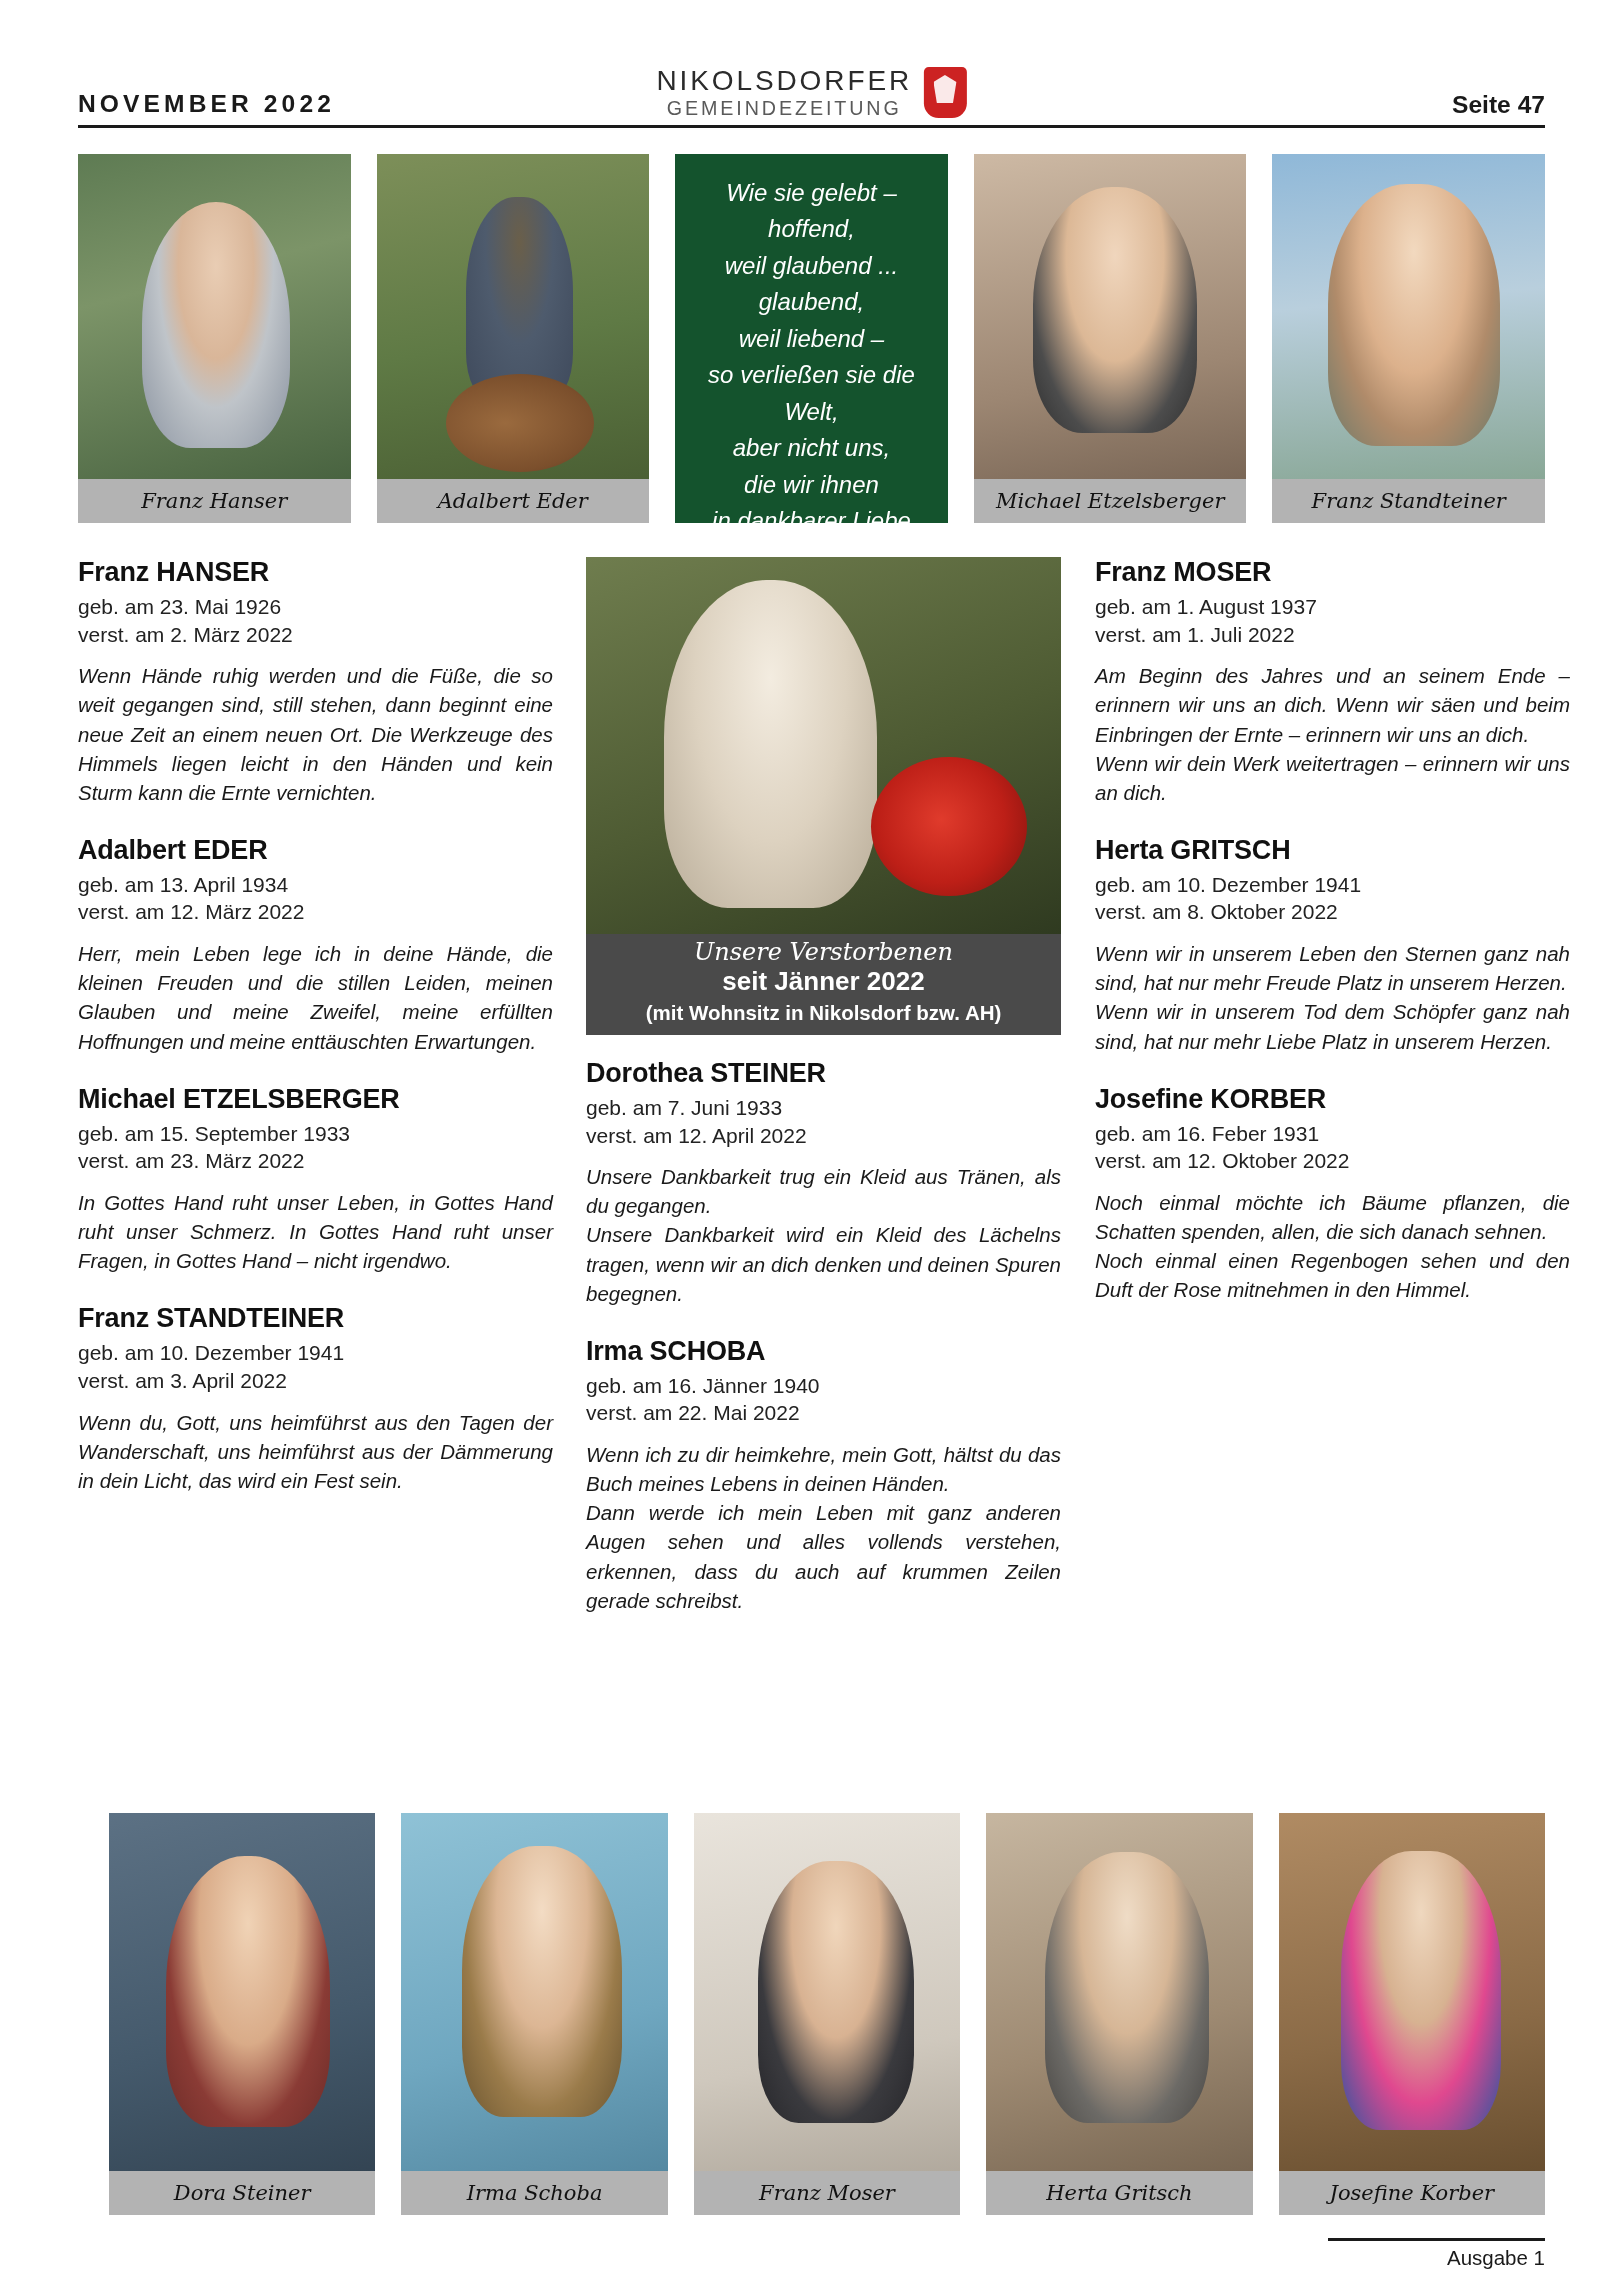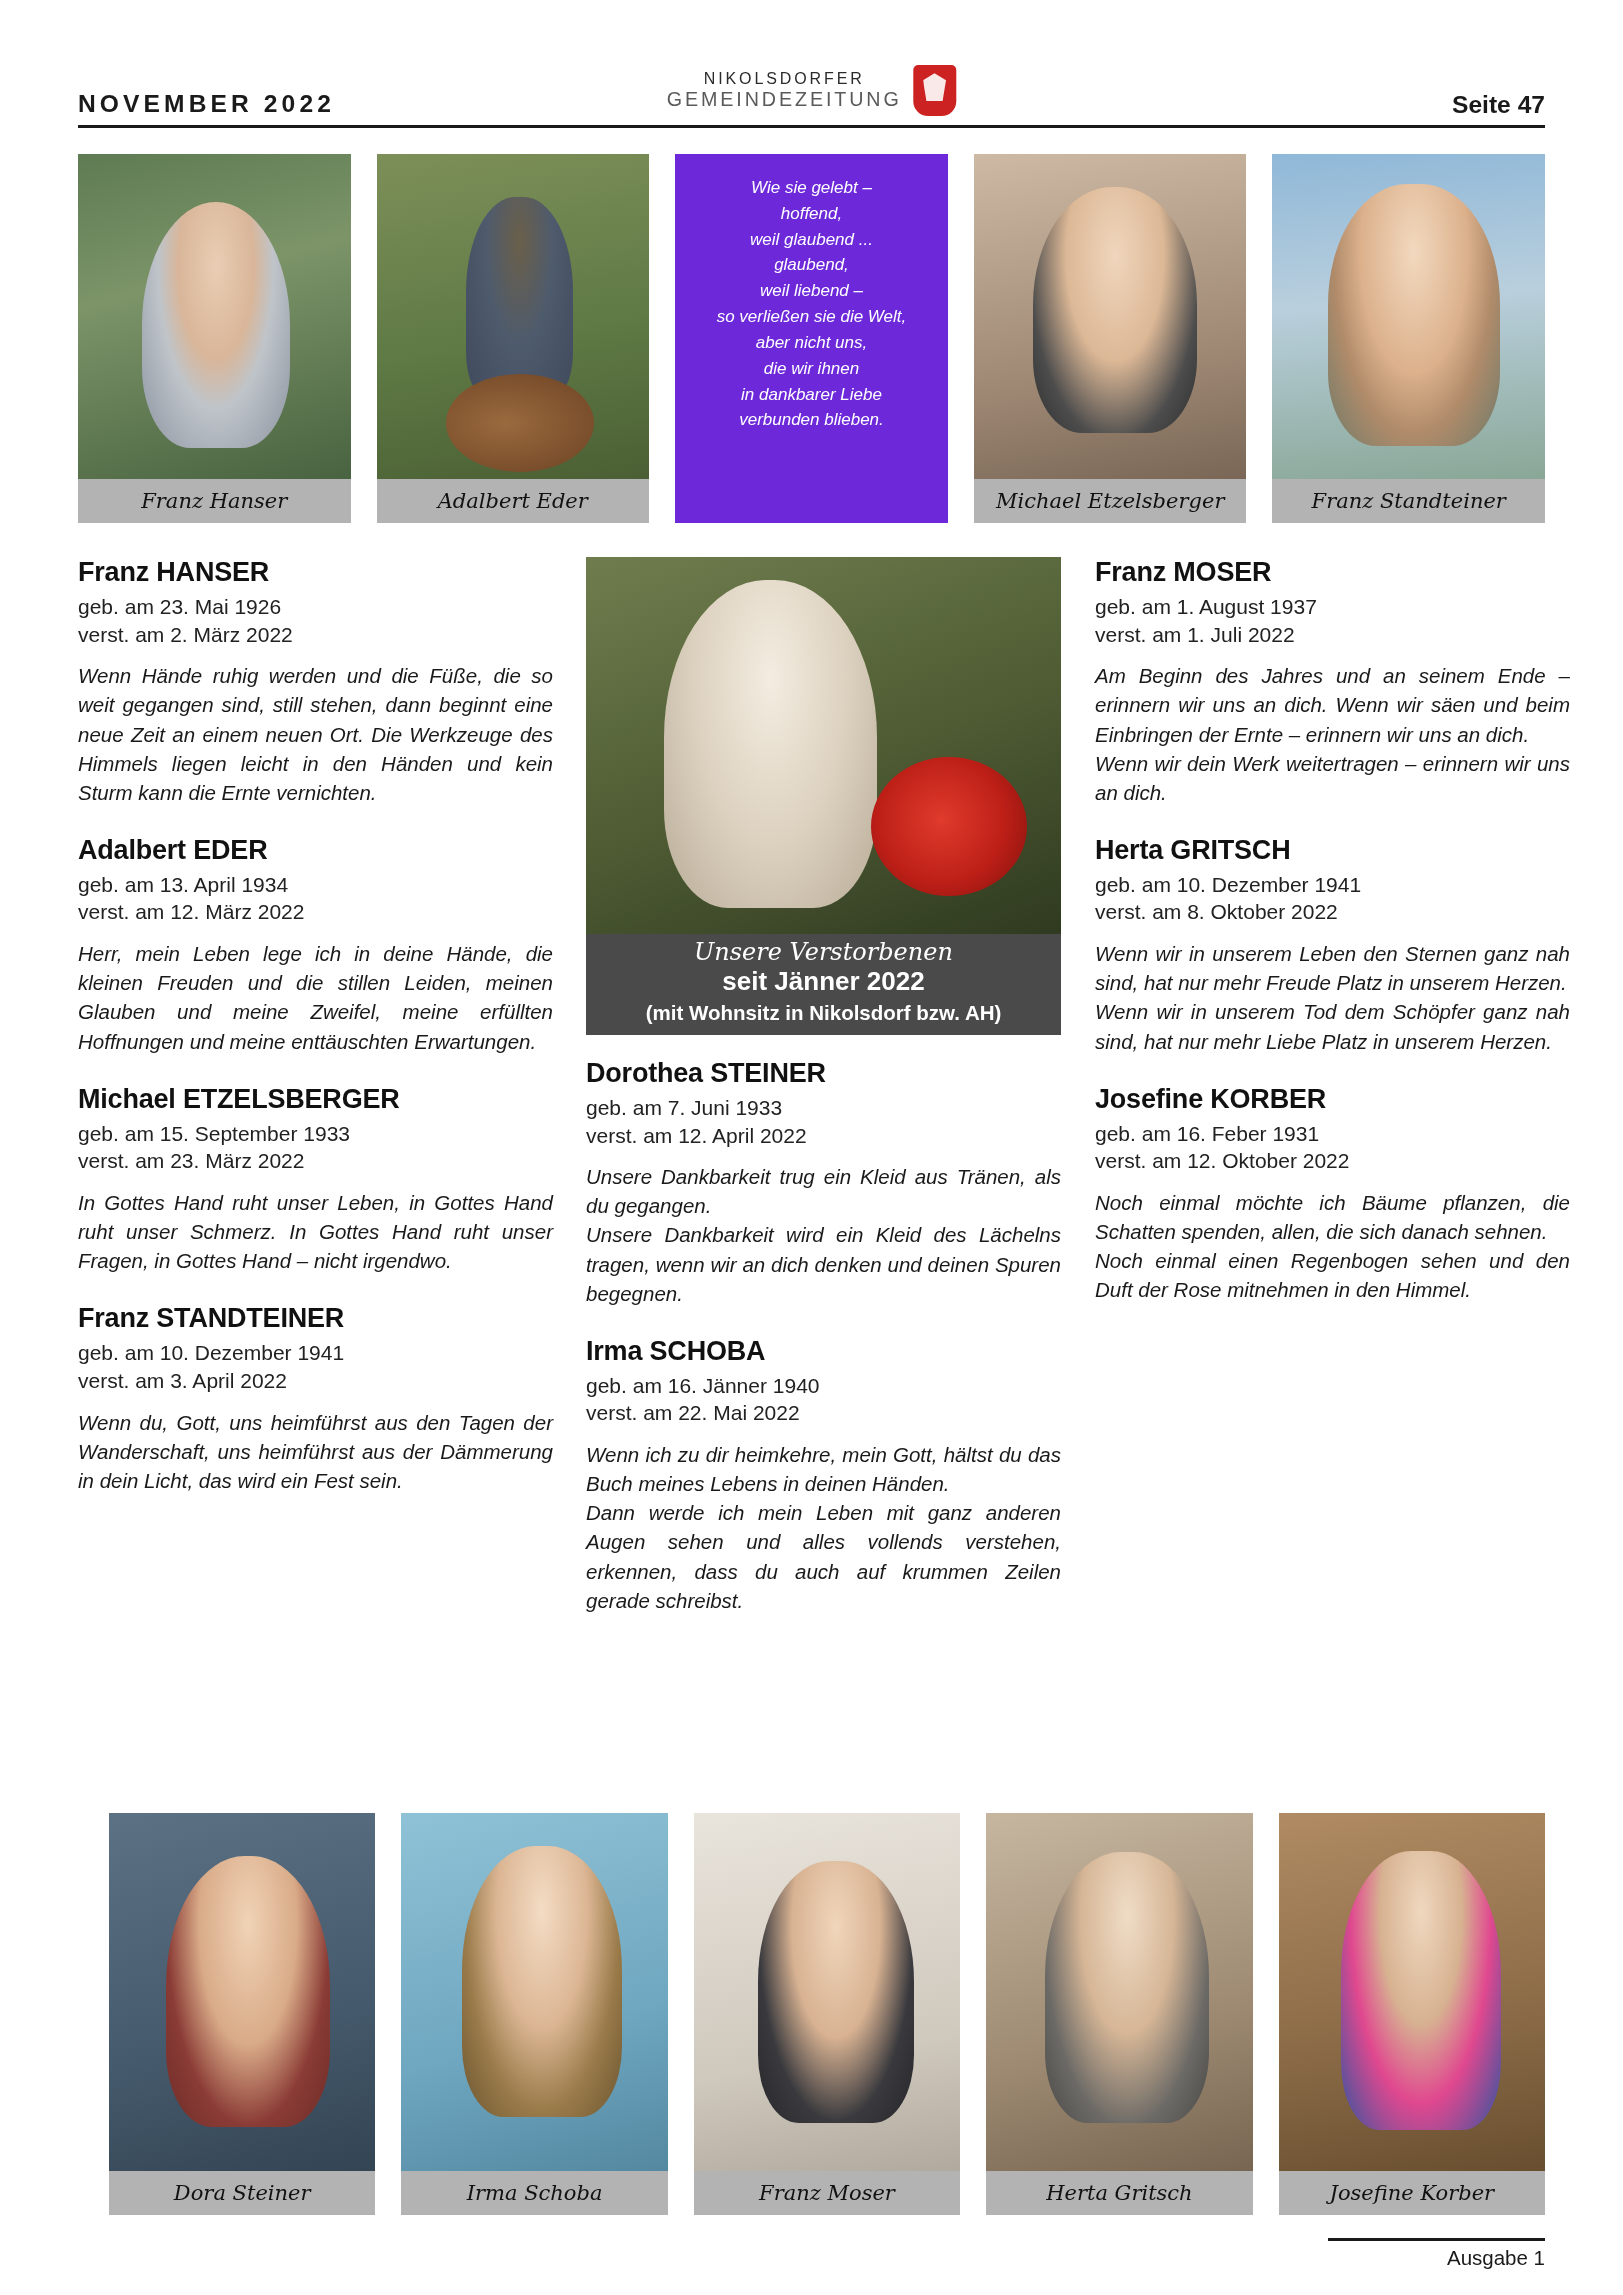--- a/index.html
+++ b/index.html
@@ -42,21 +42,21 @@
     top: 0px;
     display: flex;
     align-items: center;
     gap: 11.5px;
   }
   .masthead-text {
     text-align: center;
     line-height: 1.15;
   }
   .masthead-l1 {
-    font-size: 16px;
+    font-size: 28px;
     letter-spacing: 2.9px;
     color: #2b2b2b;
   }
   .masthead-l2 {
     font-size: 19.7px;
     letter-spacing: 2.9px;
     color: #5a5a5a;
   }
   .crest {
     width: 43px; height: 51px;
@@ -116,25 +116,25 @@
     color: #111;
     font-family: "DejaVu Serif", serif;
     font-style: italic;
     font-size: 21px;
     display: flex;
     align-items: center;
     justify-content: center;
   }
   .verse-card {
     width: 277px; height: 369px;
-    background: #6d28d9;
+    background: #14532d;
     color: #ffffff;
     font-family: "Liberation Sans", sans-serif;
     font-style: italic;
-    font-size: 17px;
+    font-size: 24px;
     line-height: 1.52;
     text-align: center;
     padding: 21px 14.8px 14.8px;
     display: flex;
     align-items: flex-start;
     justify-content: center;
   }
   .verse-card span { display: block; }
 
   

